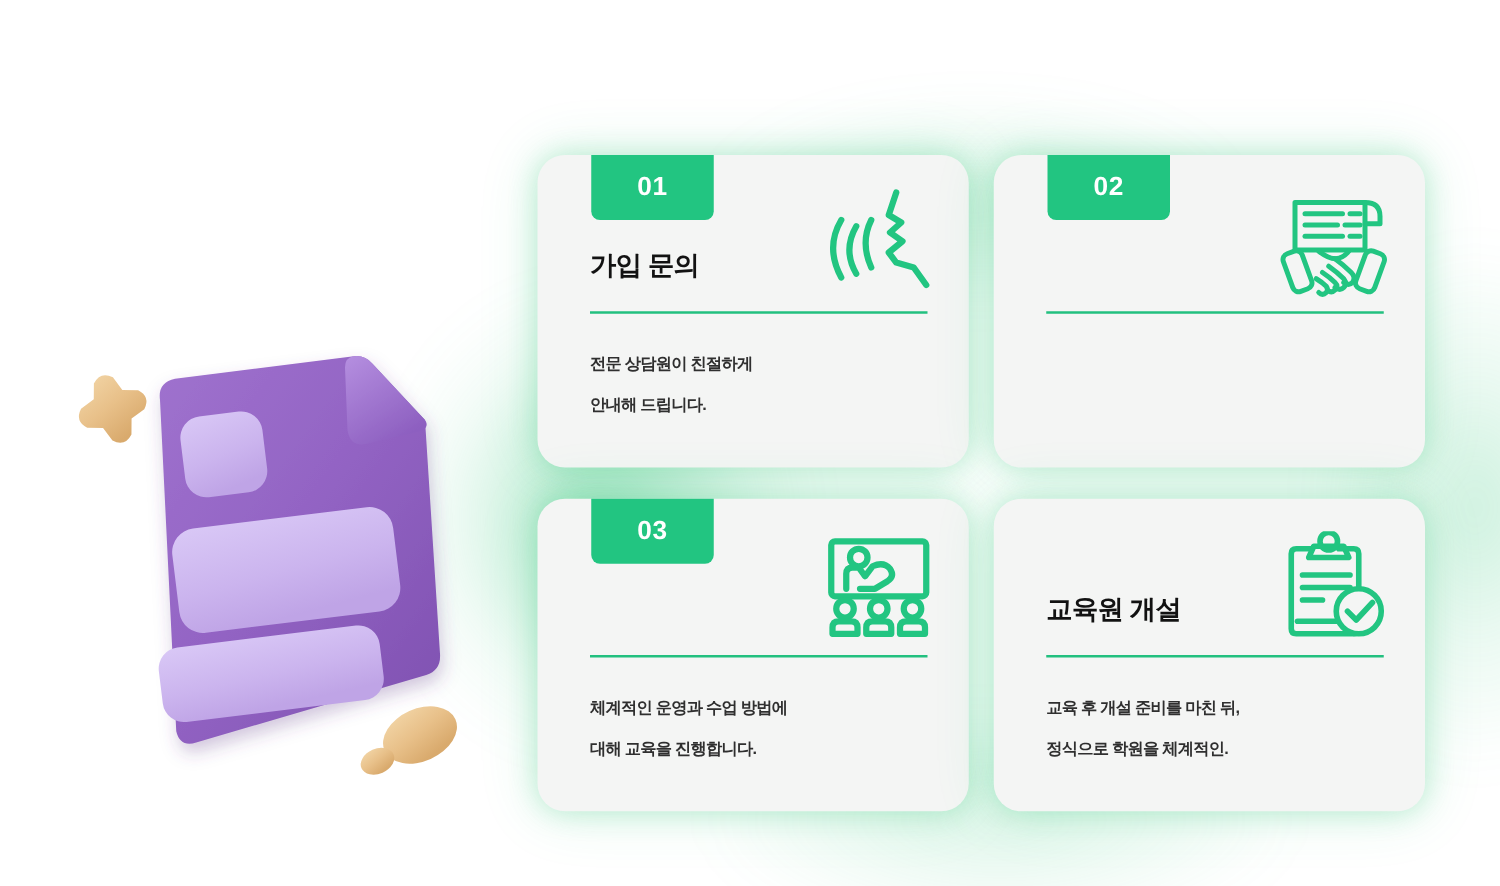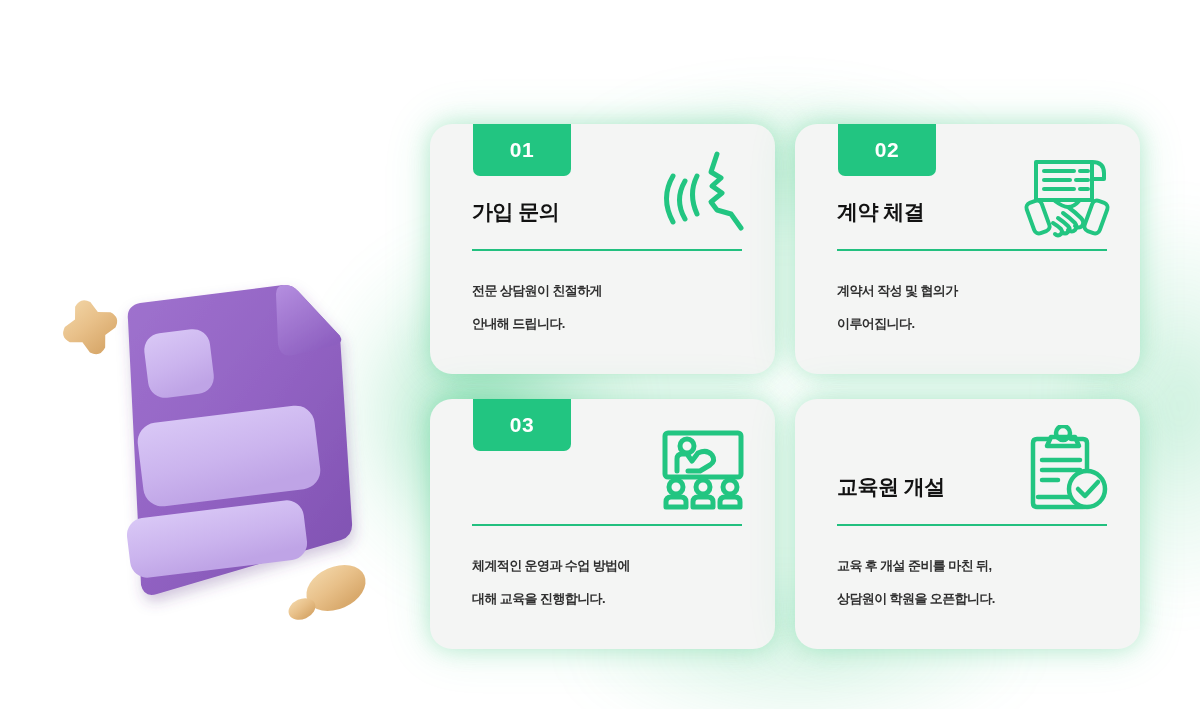--- a/index.html
+++ b/index.html
@@ -215,24 +215,21 @@
           <path d="M60 4 L54 22 L64 28 L55 36 L65 43 L54 52 L60 60 L74 64 L84 78"></path>
           <path d="M40 26 q-9 18 0 38"></path>
           <path d="M28 31 q-11 19 0 38"></path>
           <path d="M16 26 q-13 22 0 46"></path>
         </svg>
       </div>
     </div>
 
     <div class="card">
       <div class="card-badge">02</div>
-      <div class="card-title">계약 체결</div>
-      <div class="card-divider"></div>
-      <div class="card-desc">계약서 작성 및 협의가
-이루어집니다.</div>
+      <div class="card-divider"></div>
       <div class="card-icon">
         <svg viewBox="0 0 92 92" fill="none" stroke="#22c581" stroke-width="4" stroke-linecap="round" stroke-linejoin="round">
 
           <path d="M14 12 h56 v38 h-56 z"></path>
           <path d="M70 12 q12 0 12 11 v6 h-12"></path>
           <line x1="22" y1="21" x2="52" y2="21"></line>
           <line x1="58" y1="21" x2="66" y2="21"></line>
           <line x1="22" y1="30" x2="48" y2="30"></line>
           <line x1="54" y1="30" x2="66" y2="30"></line>
           <line x1="22" y1="39" x2="52" y2="39"></line>
@@ -266,21 +263,21 @@
           <circle cx="73" cy="62" r="7"></circle>
           <path d="M63 82 v-5 q0 -5 5 -5 h10 q5 0 5 5 v5 z"></path>
         </svg>
       </div>
     </div>
 
     <div class="card">
       <div class="card-title">교육원 개설</div>
       <div class="card-divider"></div>
       <div class="card-desc">교육 후 개설 준비를 마친 뒤,
-상담원이 학원을 오픈합니다.</div>
+정식으로 학원을 체계적인.</div>
       <div class="card-icon">
         <svg viewBox="0 0 92 92" fill="none" stroke="#22c581" stroke-width="4.5" stroke-linecap="round" stroke-linejoin="round">
           <path d="M27 14 h-12 q-4 0 -4 4 v60 q0 4 4 4 h46 q4 0 4 -4 v-60 q0 -4 -4 -4 h-12"></path>
           <path d="M25 21 l4 -9 h24 l4 9 z"></path>
           <circle cx="41" cy="8" r="7"></circle>
           <line x1="20" y1="35" x2="58" y2="35"></line>
           <line x1="20" y1="45" x2="58" y2="45"></line>
           <line x1="20" y1="55" x2="36" y2="55"></line>
           <line x1="16" y1="72" x2="48" y2="72"></line>
           <circle cx="65" cy="64" r="18" fill="#f4f5f4"></circle>

